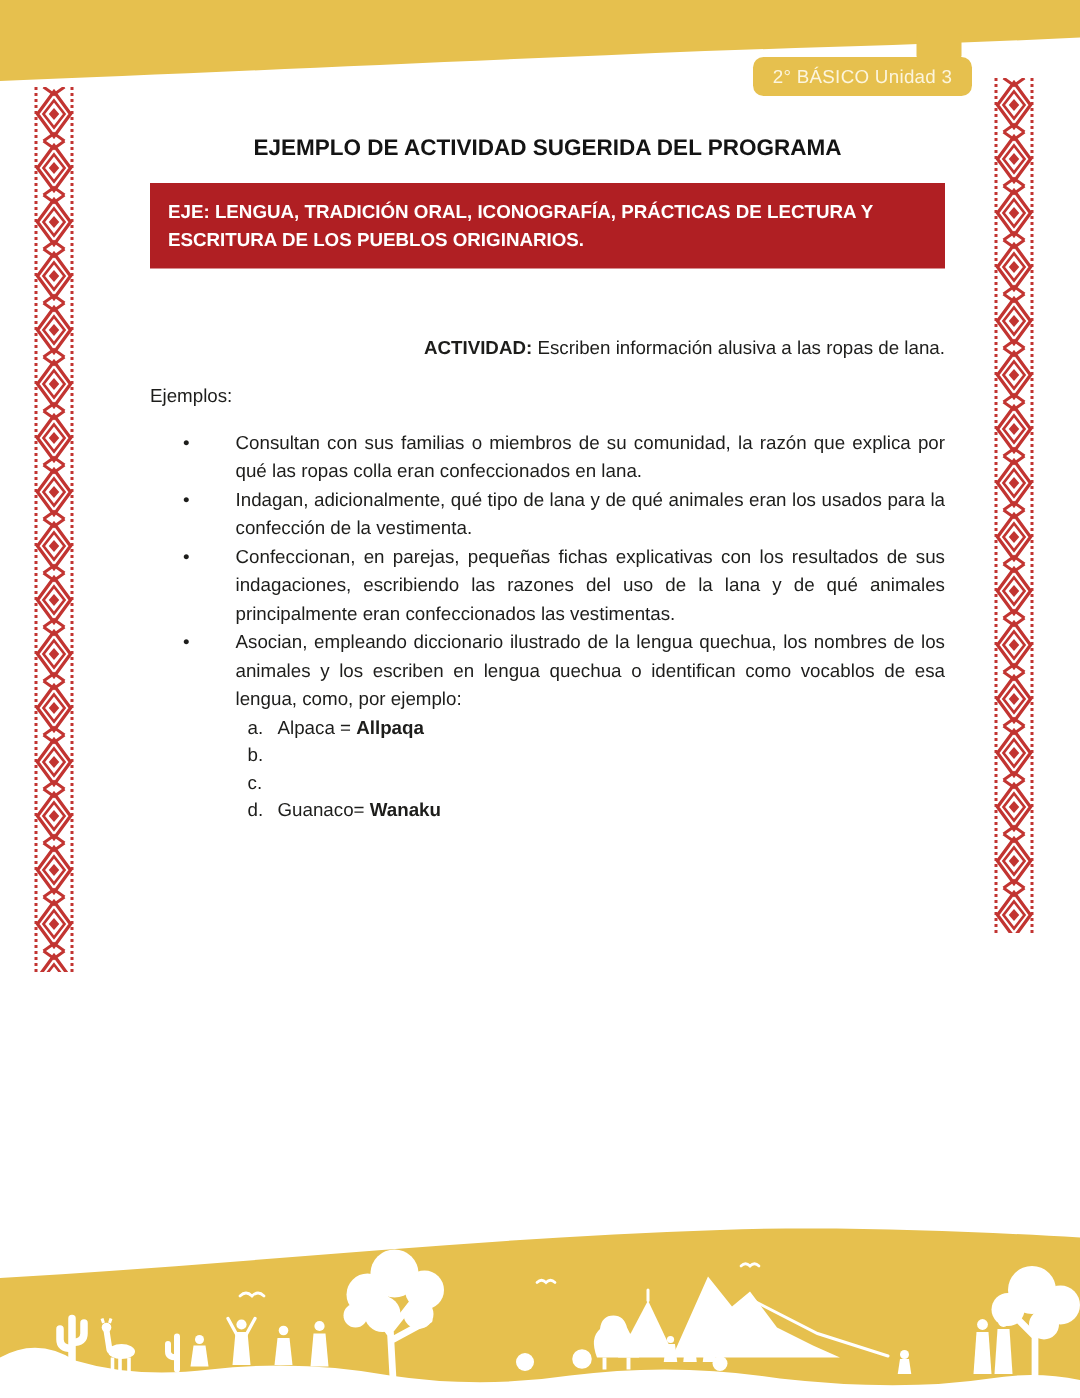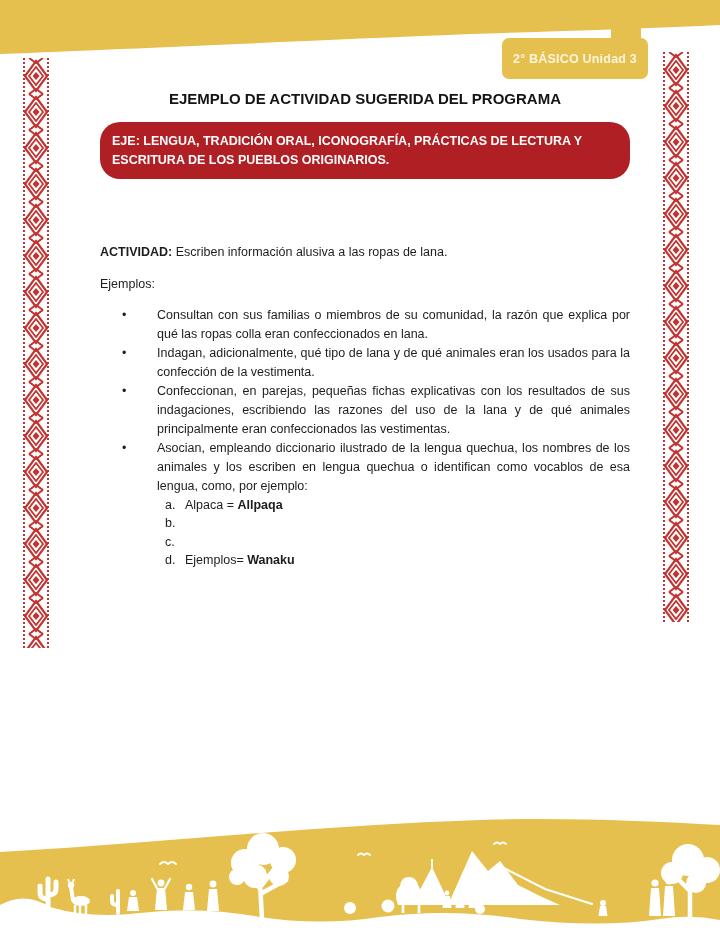--- a/index.html
+++ b/index.html
@@ -4,40 +4,40 @@
 <style>
   html,body{margin:0;padding:0;}
   .page{
     position:relative;width:720px;height:932px;overflow:hidden;background:#ffffff;
     font-family:"Liberation Sans",sans-serif;color:var(--text,#1d1d1b);
   }
   
   .top-wave{position:absolute;left:0;top:0;width:720px;height:60px;display:block;}
   
   .badge{
-    position:absolute;left:502px;top:38px;width:146px;height:41px;
+    position:absolute;left:502px;top:38px;width:146px;height:26px;
     background:var(--gold,#e6c04e);border-radius:7px;
     display:flex;align-items:center;justify-content:center;
-    color:var(--badge_text,#fcf5dd);font-size:12.5px;font-weight:700;letter-spacing:.2px;
+    color:var(--badge_text,#fcf5dd);font-size:12.5px;font-weight:400;letter-spacing:.2px;
   }
   
   .strip{position:absolute;display:block;}
   .strip-left{left:22px;top:58px;}
   .strip-right{left:662px;top:52px;}
   
   .content{position:absolute;left:100px;top:88px;width:530px;}
   .title{
     text-align:center;font-size:15px;font-weight:bold;line-height:18px;margin:2px 0 0 0;
     color:#141414;
   }
   .eje-banner{
     margin-top:14px;background:var(--banner_red,#b01f23);color:#ffffff;
-    font-size:12.5px;font-weight:bold;line-height:19px;padding:10px 12px 9px 12px;border-radius:20px;
-  }
-  .activity-line{margin-top:64px;font-size:12.5px;line-height:19px;}
+    font-size:12.5px;font-weight:bold;line-height:19px;padding:10px 12px 9px 12px;
+  }
+  .activity-line{margin-top:44px;font-size:12.5px;line-height:19px;text-align:right;}
   .b{font-weight:bold;}
   .examples-label{font-size:12.5px;line-height:19px;}
   .bullet-list{margin-top:1px;}
   .bullet-item{display:flex;font-size:12.5px;line-height:19px;}
   .bullet-marker{width:23px;padding-left:22px;flex:none;}
   .bullet-text{flex:1;text-align:justify;margin-left:12px;}
   .glossary{margin-top:0;}
   .glossary-row{display:flex;font-size:12.5px;line-height:18.4px;}
   .g-letter{width:20px;margin-left:65px;flex:none;}
   .g-text{flex:1;}
@@ -133,21 +133,21 @@
         <span class="g-text"><span>Alpaca = </span><span class="b">Allpaqa</span></span>
       </div>
       <div class="glossary-row">
         <span class="g-letter">b.</span>
       </div>
       <div class="glossary-row">
         <span class="g-letter">c.</span>
       </div>
       <div class="glossary-row">
         <span class="g-letter">d.</span>
-        <span class="g-text"><span>Ejemplos= </span><span class="b">Wanaku</span></span>
+        <span class="g-text"><span>Guanaco= </span><span class="b">Wanaku</span></span>
       </div>
     </div>
 
   </div>
 
   <svg class="footer-art" viewBox="0 0 720 145">
     <path class="gold-fill" d="M0,65 C160,56 320,38 480,33 C560,30 650,34 720,38 L720,145 L0,145 Z"></path>
 
     <path class="white-fill" d="M0,118 Q25,104 50,120 Q90,132 140,126 Q200,119 260,130 Q320,139 380,130 Q450,121 520,132 Q600,141 660,132 Q690,127 720,133 L720,145 L0,145 Z"></path>
 

